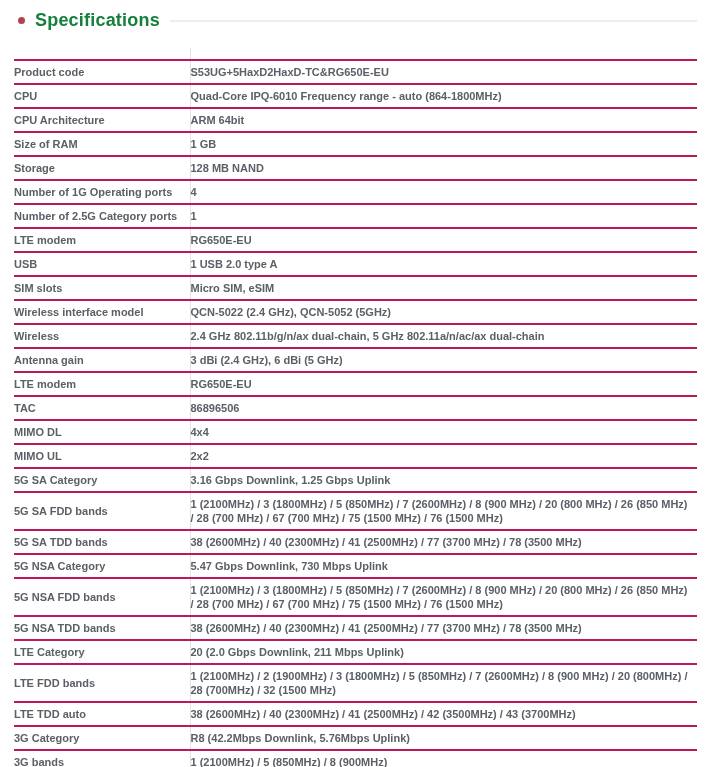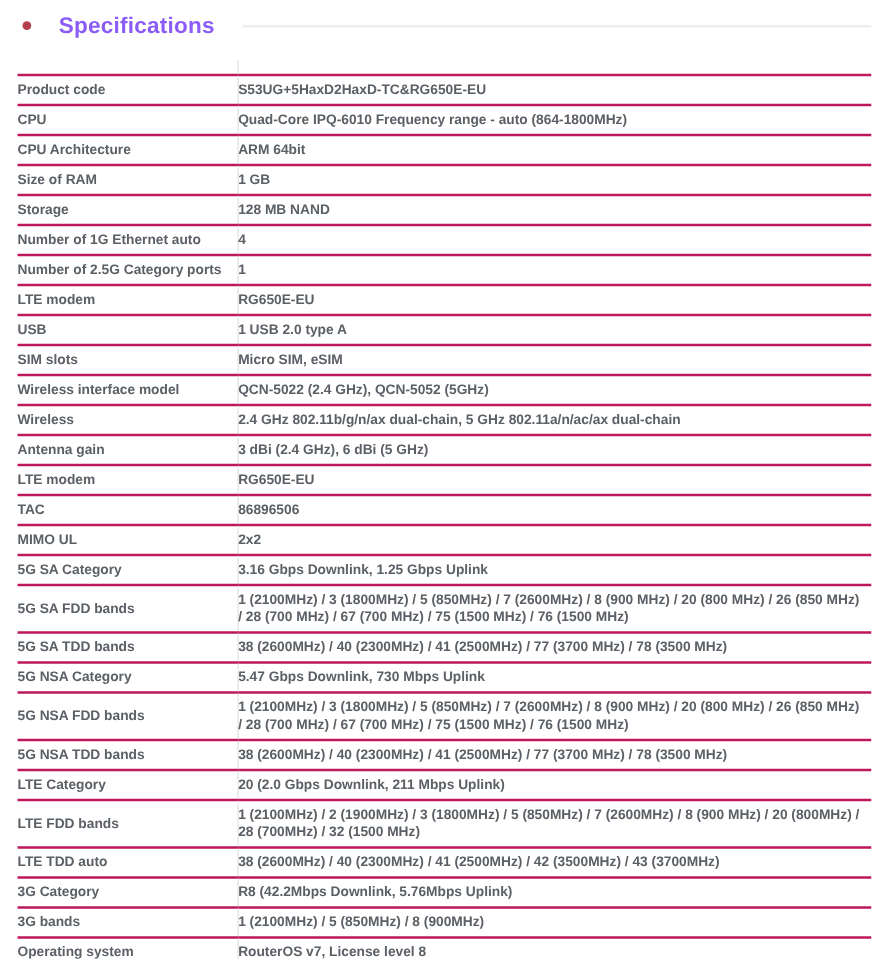--- a/index.html
+++ b/index.html
@@ -24,23 +24,23 @@
     width: 7px;
     height: 7px;
     border-radius: 50%;
     background: #b5404d;
     margin: 1px 10px 0 4px;
     flex: 0 0 auto;
   }
   .section-title {
     font-size: 18px;
     font-weight: bold;
-    color: #8b5cf6;
+    color: #15803d;
     letter-spacing: 0.2px;
-    margin: 12px;
+    margin: 0;
     white-space: nowrap;
   }
   .header-rule {
     flex: 1 1 auto;
     height: 2px;
     background: #ededee;
     margin-left: 10px;
     margin-top: 2px;
   }
   
@@ -113,21 +113,21 @@
           </tr>
           <tr>
             <td class="label-cell">Size of RAM</td>
             <td class="value-cell">1 GB</td>
           </tr>
           <tr>
             <td class="label-cell">Storage</td>
             <td class="value-cell">128 MB NAND</td>
           </tr>
           <tr>
-            <td class="label-cell">Number of 1G Ethernet auto</td>
+            <td class="label-cell">Number of 1G Operating ports</td>
             <td class="value-cell">4</td>
           </tr>
           <tr>
             <td class="label-cell">Number of 2.5G Category ports</td>
             <td class="value-cell">1</td>
           </tr>
           <tr>
             <td class="label-cell">LTE modem</td>
             <td class="value-cell">RG650E-EU</td>
           </tr>
@@ -151,20 +151,24 @@
             <td class="label-cell">Antenna gain</td>
             <td class="value-cell">3 dBi (2.4 GHz), 6 dBi (5 GHz)</td>
           </tr>
           <tr>
             <td class="label-cell">LTE modem</td>
             <td class="value-cell">RG650E-EU</td>
           </tr>
           <tr>
             <td class="label-cell">TAC</td>
             <td class="value-cell">86896506</td>
+          </tr>
+          <tr>
+            <td class="label-cell">MIMO DL</td>
+            <td class="value-cell">4x4</td>
           </tr>
           <tr>
             <td class="label-cell">MIMO UL</td>
             <td class="value-cell">2x2</td>
           </tr>
           <tr>
             <td class="label-cell">5G SA Category</td>
             <td class="value-cell">3.16 Gbps Downlink, 1.25 Gbps Uplink</td>
           </tr>
           <tr>

